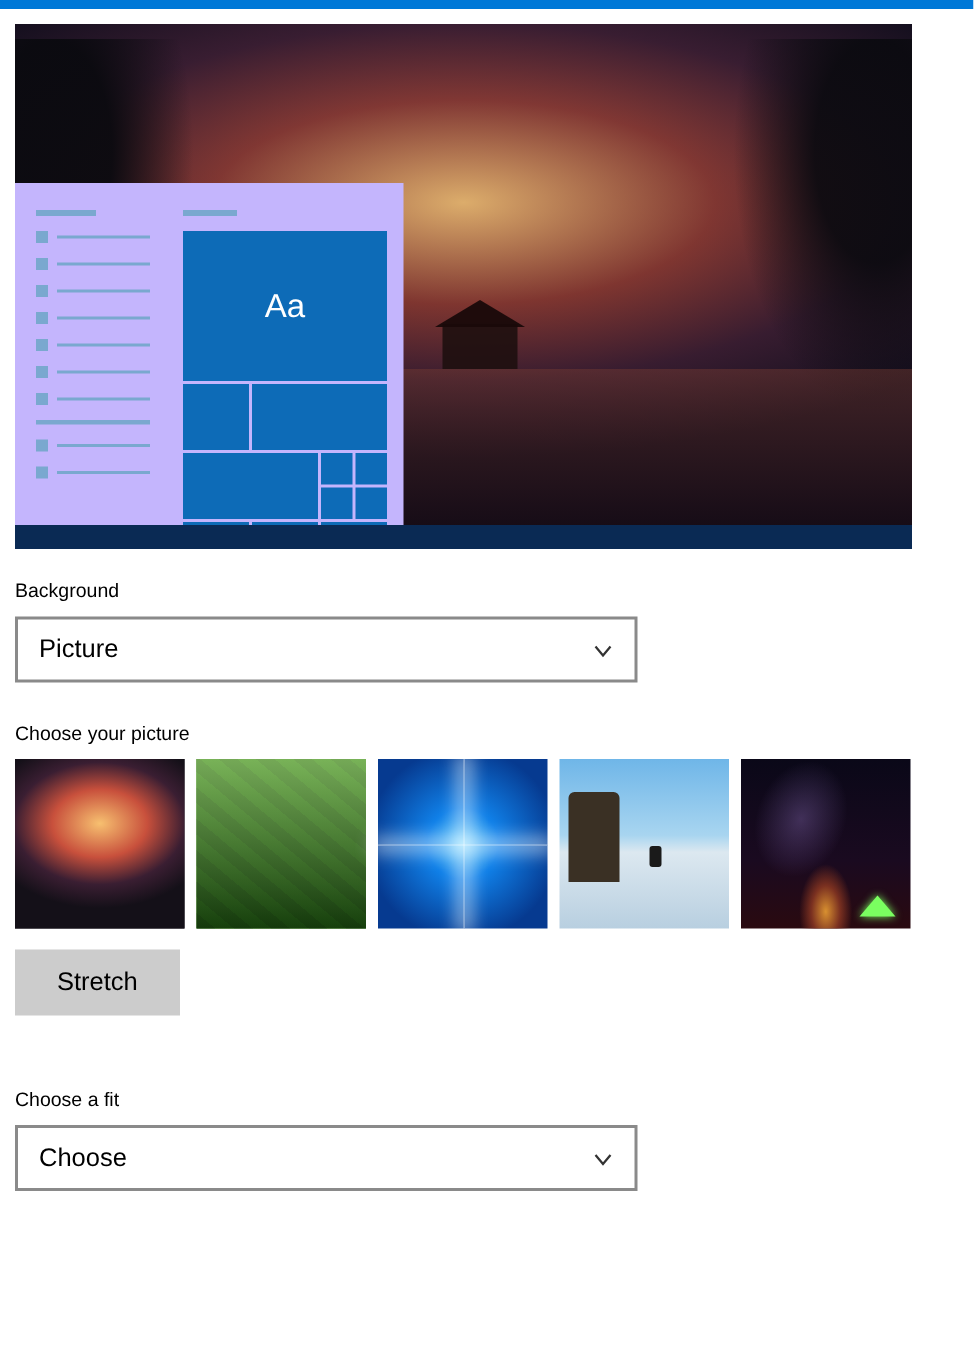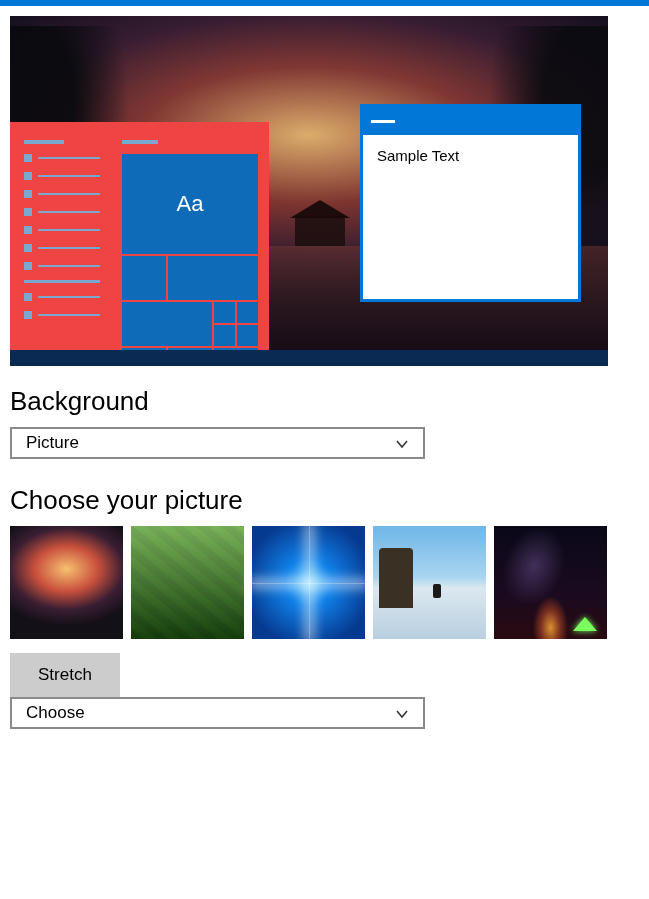--- a/index.html
+++ b/index.html
@@ -51,21 +51,21 @@
     content:""; position:absolute; left:-5px; top:-16px;
     border-left:30px solid transparent; border-right:30px solid transparent;
     border-bottom:18px solid rgba(25,10,10,0.95);
   }
   .preview-taskbar {
     position:absolute; left:0; bottom:0; width:100%; height:16px;
     background:#0a2a54;
   }
   .start-panel {
     position:absolute; left:0; top:106px; width:259px; height:244px;
-    background:#ef4444;
+    background:#c4b5fd;
     padding:12px 10px 0 10px;
   }
   .start-left {
     position:absolute; left:14px; top:32px; width:76px;
   }
   .start-left-head {
     position:absolute; left:14px; top:18px; width:40px; height:4px; background:#7aa8cf;
   }
   .start-line {
     display:flex; align-items:center; margin-bottom:10px;
@@ -85,24 +85,24 @@
   .sample-window {
     position:absolute; left:350px; top:88px; width:221px; height:198px;
     background:#fff; border:3px solid #0078d7;
   }
   .sample-title {
     height:28px; background:#0078d7; display:flex; align-items:center; padding-left:8px;
   }
   .sample-title-line { width:24px; height:3px; background:#fff; }
   .sample-body { padding:12px 14px; font-size:15px; }
 
-  .section-label { font-size:26px; margin:26px 0 10px 0; font-weight:400; }
+  .section-label { font-size:13px; margin:26px 0 10px 0; font-weight:400; }
   .first-label { margin-top:20px; }
   .combo {
-    width:415px; height:32px; border:2px solid #8a8a8a;
+    width:415px; height:44px; border:2px solid #8a8a8a;
     display:flex; align-items:center; justify-content:space-between;
     padding:0 14px; font-size:17px; background:#fff; cursor:pointer;
   }
   .chevron {
     width:14px; height:14px; display:inline-block;
   }
   .chevron svg { width:14px; height:14px; stroke:#333; stroke-width:1.5; fill:none; }
 
   .thumbs { display:flex; gap:8px; margin-top:4px; }
   .thumb {
@@ -253,26 +253,20 @@
           </div>
         </div>
         <div class="tile-row">
           <div class="tile t-med"></div>
           <div class="tile t-med"></div>
           <div class="tile t-med"></div>
         </div>
       </div>
     </div>
 
-    <div class="sample-window">
-      <div class="sample-title">
-        <div class="sample-title-line"></div>
-      </div>
-      <div class="sample-body">Sample Text</div>
-    </div>
 
     <div class="preview-taskbar"></div>
   </div>
 
   
   <div class="section-label first-label">Background</div>
   <div class="combo">
     <span>Picture</span>
     <span class="chevron">
       <svg viewBox="0 0 14 14">
@@ -286,20 +280,21 @@
   <div class="thumbs">
     <div class="thumb sunset"></div>
     <div class="thumb green"></div>
     <div class="thumb win10"></div>
     <div class="thumb beach"></div>
     <div class="thumb night"></div>
   </div>
   <button class="browse-btn">Stretch</button>
 
   
+  <div class="section-label" style="margin-top:48px">Choose a fit</div>
   <div class="combo">
     <span>Choose</span>
     <span class="chevron">
       <svg viewBox="0 0 14 14">
           <polyline points="2,4 7,10 12,4"></polyline>
         </svg>
     </span>
   </div>
 
 </div>

